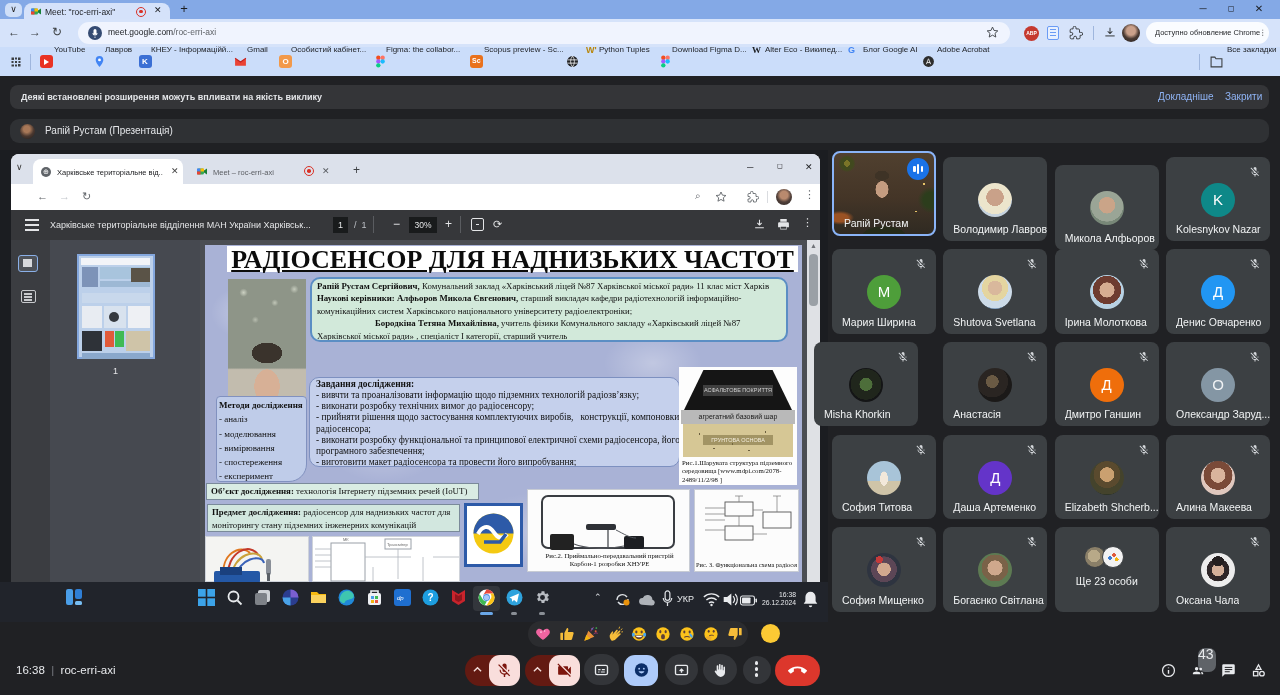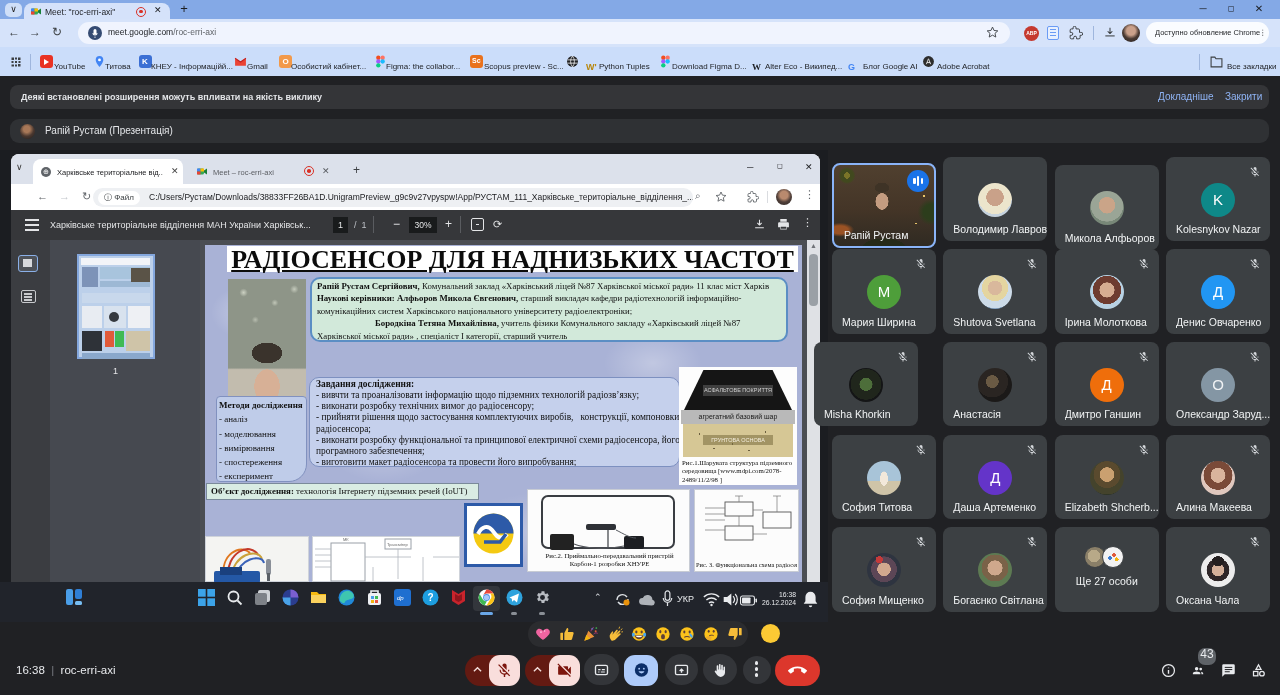--- a/index.html
+++ b/index.html
@@ -9,21 +9,21 @@
 #cornerbtn{left:5px;top:3px;width:17px;height:14px;border-radius:5px;background:#cfdff8;color:#222;font-size:9px;text-align:center;line-height:13px}
 #atab{left:24px;top:3px;width:146px;height:16px;background:#d5e2fa;border-radius:8px 8px 0 0}
 #atab .ttl{position:absolute;left:21px;top:3.5px;font-size:8.5px;color:#1d1f23;white-space:nowrap}
 #plus{left:176px;top:1px;width:16px;height:16px;color:#1c1e21;font-size:13px;text-align:center;line-height:16px}
 .winctl{top:0px;width:10px;height:17px;color:#191b1e;font-size:10px;line-height:17px;text-align:center}
 #toolbar{left:0;top:19px;width:1280px;height:28px;background:#d6e3fa}
 .navic{top:25px;color:#3c4043;font-size:12px}
 #urlpill{left:78px;top:22px;width:932px;height:22px;border-radius:11px;background:#f0f4fe}
 #updatepill{left:1146px;top:22px;width:123px;height:22px;border-radius:11px;background:#fafcff;font-size:7.5px;color:#1f2125;line-height:22px;padding-left:9px}
 #bookmarks{left:0;top:47px;width:1280px;height:29px;background:#cbddfa}
-.bm{position:absolute;top:62px;font-size:8px;color:#1d1f23;white-space:nowrap}
+.bm{position:absolute;top:45px;font-size:8px;color:#1d1f23;white-space:nowrap}
 .bmic{position:absolute;top:55px;width:13px;height:13px;border-radius:3px}
 
 #notif{left:10px;top:84.5px;width:1259px;height:24px;background:#343538;border-radius:8px;color:#e3e5e8;font-size:9px;font-weight:bold;line-height:24px}
 #notif a{color:#8fb4f5;text-decoration:none;font-weight:normal;font-size:10px}
 
 #presbar{left:10px;top:119px;width:1259px;height:24px;background:#2f3134;border-radius:9px}
 #presav{left:20px;top:123.5px;width:15px;height:15px;border-radius:50%;background:radial-gradient(circle at 45% 35%,#a87858 0 25%,#4a3830 55%,#201c1a 100%)}
 #presname{left:45px;top:125px;font-size:10px;color:#e3e5e8}
 
 #desktop{left:0;top:150px;width:828px;height:472px;background:#1b1d21}
@@ -112,21 +112,21 @@
 <div class="abs" style="left:30px;top:54px;width:1px;height:16px;background:#9fb6dd"></div>
 <div id="bmwrap">
   <span class="bmic" style="left:40px;background:#e93223">
         <span class="abs" style="left:4px;top:3.5px;width:0;height:0;border-left:5px solid #fff;border-top:3px solid transparent;border-bottom:3px solid transparent"></span>
       </span>
       <span class="bm" style="left:54px">YouTube</span>
   <svg class="bmic" style="left:93px" viewBox="0 0 24 24">
         <path d="M12 2a7 7 0 0 1 7 7c0 5-7 13-7 13S5 14 5 9a7 7 0 0 1 7-7z" fill="#4285f4"></path>
         <circle cx="12" cy="9" r="2.6" fill="#fff"></circle>
       </svg>
-      <span class="bm" style="left:105px">Титова</span>
+      <span class="bm" style="left:105px">Лавров</span>
   <span class="bmic" style="left:139px;background:#3b6fd4">
         <span class="abs" style="left:3px;top:2px;color:#fff;font-size:8px;font-weight:bold">K</span>
       </span>
       <span class="bm" style="left:151px">КНЕУ - Інформаційй...</span>
   <svg class="bmic" style="left:234px" viewBox="0 0 24 24">
         <path d="M2 6l10 7L22 6v14H2z" fill="#ea4335"></path>
         <path d="M2 6l10 7L22 6" fill="none" stroke="#c5221f" stroke-width="2"></path>
       </svg>
       <span class="bm" style="left:247px">Gmail</span>
   <span class="bmic" style="left:279px;background:#f2994a">
@@ -209,24 +209,20 @@
     </div>
     <div class="abs" style="left:342px;top:9px;font-size:12px;color:#3c4043">+</div>
     <div class="abs" style="left:736px;top:8px;width:10px;height:12px;color:#202124;font-size:9px">─</div>
     <div class="abs" style="left:766px;top:8px;width:10px;height:12px;color:#202124;font-size:7px">◻</div>
     <div class="abs" style="left:794px;top:8px;width:10px;height:12px;color:#202124;font-size:9px">✕</div>
 
     <div class="abs" id="itoolbar"></div>
     <div class="abs" style="left:26px;top:36px;font-size:11px;color:#5f6368">←</div>
     <div class="abs" style="left:48px;top:36px;font-size:11px;color:#c2c6cb">→</div>
     <div class="abs" style="left:71px;top:36px;font-size:11px;color:#5f6368">↻</div>
-    <div class="abs" id="ipill">
-      <span class="abs" style="left:5px;top:2.5px;background:#fff;border-radius:8px;padding:0 6px;font-size:8px;line-height:14px;color:#3c4043">ⓘ Файл</span>
-      <span class="abs" style="left:56px;top:4px;font-size:8.5px;color:#202124;white-space:nowrap">C:/Users/Рустам/Downloads/38833FF26BA1D.UnigramPreview_g9c9v27vpyspw!App/РУСТАМ_111_Харківське_територіальне_відділення_...</span>
-    </div>
     <div class="abs" style="left:684px;top:36px;font-size:10px;color:#5f6368">⌕</div>
     <svg class="abs" style="left:704px;top:37px" width="12" height="12" viewBox="0 0 24 24">
           <path d="M12 2l2.9 6.3 6.9.7-5.2 4.6 1.5 6.8L12 16.9 5.9 20.4l1.5-6.8L2.2 9l6.9-.7z" fill="none" stroke="#5f6368" stroke-width="1.8"></path>
         </svg>
     <svg class="abs" style="left:736px;top:37px" width="12" height="12" viewBox="0 0 24 24">
           <path d="M20 11h-2V7a2 2 0 0 0-2-2h-4V3a2.5 2.5 0 0 0-5 0v2H4a2 2 0 0 0-2 2v4h2a2.5 2.5 0 0 1 0 5H2v4a2 2 0 0 0 2 2h4v-2a2.5 2.5 0 0 1 5 0v2h4a2 2 0 0 0 2-2v-4h2a2.5 2.5 0 0 0 0-5z" fill="none" stroke="#5f6368" stroke-width="1.7"></path>
         </svg>
     <div class="abs" style="left:756px;top:37px;width:1px;height:12px;background:#dadce0"></div>
     <div class="abs" style="left:765px;top:35px;width:16px;height:16px;border-radius:50%;background:radial-gradient(circle at 50% 38%,#b98a6e 0 30%,#51403a 55%,#2a2422 100%)"></div>
     <div class="abs" style="left:793px;top:34px;color:#5f6368;font-size:11px">⋮</div>
@@ -320,20 +316,21 @@
             radial-gradient(circle 1.5px at 60% 80%,#6b5f3f 0 50%,rgba(0,0,0,0) 51%),
             radial-gradient(circle 1.5px at 28% 75%,#6b5f3f 0 50%,rgba(0,0,0,0) 51%),#d6c795"></div>
           <div class="abs" style="left:24px;top:68px;width:70px;height:10px;background:rgba(120,105,60,.55);color:#f4eedd;font-size:5.5px;text-align:center;line-height:10px">ГРУНТОВА ОСНОВА</div>
           <div class="abs" style="left:3px;top:92px;width:112px;font-family:'Liberation Serif',serif;font-size:6.8px;line-height:8.4px;color:#111">Рис.1.Шарувата структура підземного середовища [www.mdpi.com/2078-2489/11/2/98 ]</div>
         </div>
 
         <div class="abs" style="left:11px;top:151px;width:91px;height:86px;background:#bfcce9;border:1.5px solid #8191bf;border-radius:4px 4px 18px 4px;font-family:'Liberation Serif',serif;font-size:9px;color:#101010;padding:1px 2px;line-height:14.3px;white-space:nowrap"><b>Методи дослідження</b><br>- аналіз<br>- моделювання<br>- вимірювання<br>- спостереження<br>- експеримент</div>
 
         <div class="abs" style="left:1px;top:238px;width:273px;height:17px;background:#d9ece3;border:1px solid #7a8a9a;font-family:'Liberation Serif',serif;font-size:8.9px;line-height:15px;color:#101010;padding:0 4px;white-space:nowrap;overflow:hidden"><b>Об’єкт дослідження:</b> технологія Інтернету підземних речей (ІоUT)</div>
 
+        <div class="abs" style="left:2px;top:259px;width:253px;height:28px;background:#d2e7df;border:1px solid #7a8a9a;font-family:'Liberation Serif',serif;font-size:8.8px;line-height:12.6px;color:#101010;padding:1px 4px;white-space:nowrap;overflow:hidden"><b>Предмет дослідження:</b> радіосенсор для наднизьких частот для<br>моніторингу стану підземних інженерних комунікацій</div>
 
         <div class="abs" style="left:0px;top:291px;width:104px;height:46px;background:#f4f4f2;border:1px solid #cfd3da">
           <svg class="abs" style="left:0;top:0" width="104" height="46" viewBox="0 0 104 46">
             <path d="M18 40 C 14 18, 34 6, 44 16" stroke="#e07820" stroke-width="2" fill="none"></path>
             <path d="M22 40 C 20 16, 44 4, 52 18" stroke="#c43a2a" stroke-width="2" fill="none"></path>
             <path d="M26 40 C 26 18, 52 10, 56 22" stroke="#caa23a" stroke-width="2" fill="none"></path>
             <path d="M30 40 C 32 22, 56 16, 58 26" stroke="#3a62b8" stroke-width="2" fill="none"></path>
             <rect x="8" y="34" width="46" height="12" rx="2" fill="#2458a6"></rect>
             <rect x="14" y="30" width="22" height="8" fill="#1a407e"></rect>
             <rect x="60" y="22" width="5" height="16" rx="2" fill="#8a8f98"></rect>
@@ -515,21 +512,21 @@
           <path d="M15 11.2V5a3 3 0 0 0-6 0v.2l6 6zM18.8 11h-1.6c0 .6-.1 1.1-.3 1.6l1.25 1.25c.4-.86.65-1.83.65-2.85zM4.27 3 3 4.27l6 6V11a3 3 0 0 0 3.7 2.9l1.7 1.7c-.73.35-1.54.55-2.4.55A5.2 5.2 0 0 1 6.7 11H5.1a7 7 0 0 0 5.9 6.9V21h2v-3.1c.9-.13 1.8-.45 2.5-.9l3.23 3.23L20 19 4.27 3z"></path>
         </g>
 <g id="camoff">
           <path d="M21 6.5l-4 4V7a1 1 0 0 0-1-1H9.82L21 17.18V6.5zM3.27 2 2 3.27 4.73 6H4a1 1 0 0 0-1 1v10a1 1 0 0 0 1 1h12c.21 0 .39-.08.55-.18L19.73 21 21 19.73 3.27 2z"></path>
         </g>
 </defs>
     </svg>
 
 <div id="tiles">
 
-  <div class="tile" style="left:832px;top:163px;border:2.5px solid #8ab4f8;background:
+  <div class="tile" style="left:832px;top:151px;border:2.5px solid #8ab4f8;background:
     radial-gradient(circle 11px at 13% 13%,#7a7428 0 28%,#41491e 29% 58%,rgba(65,73,30,0) 78%),
     radial-gradient(circle 17px at 97% 58%,#2c3d1c 0 45%,rgba(44,61,28,0) 78%),
     radial-gradient(circle 1.5px at 90% 38%,#e8c468 0 60%,rgba(232,196,104,0) 61%),
     radial-gradient(circle 1.5px at 82% 72%,#e8c468 0 60%,rgba(232,196,104,0) 61%),
     radial-gradient(ellipse 12px 8px at 48% 28%,#3e3326 0 60%,rgba(62,51,38,0) 61%),
     radial-gradient(ellipse 11px 14px at 48% 45%,#c49c80 0 58%,rgba(196,156,128,0) 60%),
     radial-gradient(ellipse 20px 10px at 6% 80%,#9a5224 0 40%,rgba(154,82,36,0) 70%),
     radial-gradient(ellipse 40px 18px at 50% 103%,#262b19 0 55%,rgba(38,43,25,0) 56%),
     linear-gradient(180deg,#50402f 0%,#443527 55%,#2f2a22 100%)">
     <div class="abs" style="right:5px;top:5px;width:22px;height:22px;border-radius:50%;background:#1a73e8">
@@ -666,21 +663,21 @@
     <svg class="mute" viewBox="0 0 24 24" fill="#d5d8dc">
           <use href="#micoff"></use>
         </svg>
     <div class="avat" style="background:radial-gradient(circle at 50% 44%,#cfa88c 0 29%,#7a6248 30% 52%,#5d7a52 53%)"></div>
     <div class="tname">Богаєнко Світлана</div>
   </div>
 
   <div class="tile" style="left:1054.7px;top:527.1px">
     <div class="abs" style="left:29px;top:19px;width:22px;height:22px;border-radius:50%;background:radial-gradient(circle at 45% 45%,#b8a988 0 40%,#8a7f68 41% 70%,#6e6352 71%);border:1px solid #3c4043"></div>
     <div class="abs" style="left:47px;top:19px;width:22px;height:22px;border-radius:50%;background:radial-gradient(circle 4px at 55% 40%,#e05a3a 0 50%,rgba(224,90,58,0) 51%),radial-gradient(circle 4px at 35% 55%,#3a7ad0 0 50%,rgba(58,122,208,0) 51%),radial-gradient(circle 4px at 68% 62%,#f2b410 0 50%,rgba(242,180,16,0) 51%),#f2f2f2;border:1px solid #3c4043"></div>
-    <div class="tnamec" style="top:48px">Ще 27 особи</div>
+    <div class="tnamec" style="top:48px">Ще 23 особи</div>
   </div>
 
   <div class="tile" style="left:1166px;top:527.1px">
     <svg class="mute" viewBox="0 0 24 24" fill="#d5d8dc">
           <use href="#micoff"></use>
         </svg>
     <div class="avat" style="background:radial-gradient(ellipse 10px 8px at 50% 24%,#241f20 0 60%,rgba(36,31,32,0) 61%),radial-gradient(circle at 50% 50%,#d4b09a 0 26%,#2e2628 27% 47%,#ececec 48%)"></div>
     <div class="tname">Оксана Чала</div>
   </div>
 </div>
@@ -794,21 +791,21 @@
   <svg class="abs" style="left:788px;top:663.5px" width="19" height="13" viewBox="0 0 24 14">
         <path d="M12 2C7.46 2 3.34 3.78.29 6.67c-.18.18-.29.43-.29.71 0 .28.11.53.29.7l2.48 2.48c.18.18.43.29.71.29.27 0 .52-.1.7-.28.79-.73 1.68-1.36 2.66-1.85.33-.16.56-.51.56-.9v-3.1C8.85 4.25 10.4 4 12 4s3.15.25 4.6.72v3.1c0 .39.23.74.56.9.98.49 1.87 1.12 2.66 1.85.18.18.43.28.7.28.28 0 .53-.11.71-.29l2.48-2.48c.18-.17.29-.42.29-.7 0-.28-.11-.53-.29-.71C20.66 3.78 16.54 2 12 2z" fill="#fff"></path>
       </svg>
 </div>
 
 <div id="brights">
   <svg class="ricon" style="left:1161px;top:663px" viewBox="0 0 24 24" fill="none" stroke="#e8eaed" stroke-width="2">
         <circle cx="12" cy="12" r="9.5"></circle>
         <path d="M12 7.2v1M12 11v6" stroke-width="2.2"></path>
       </svg>
-  <div class="abs" style="left:1198px;top:648px;width:18px;height:17px;border-radius:7px;background:#5f6368;color:#e8eaed;font-size:12px;text-align:center;line-height:13px">43</div>
+  <div class="abs" style="left:1198px;top:648px;width:18px;height:24px;border-radius:7px;background:#5f6368;color:#e8eaed;font-size:14px;line-height:13px">43</div>
   <svg class="ricon" style="left:1191px;top:663px" viewBox="0 0 24 24" fill="#e8eaed">
         <path d="M9 6.5a2.8 2.8 0 1 1 0 5.6 2.8 2.8 0 0 1 0-5.6zm6.5 1a2.2 2.2 0 1 1 0 4.4 2.2 2.2 0 0 1 0-4.4zM9 13.5c2.5 0 6 1.2 6 3v1.5H3V16.5c0-1.8 3.5-3 6-3zm6.8.3c1.8.4 3.7 1.3 3.7 2.7v1.5h-2.8V16.5c0-1-.35-1.9-.9-2.7z"></path>
       </svg>
   <svg class="ricon" style="left:1221px;top:663px" viewBox="0 0 24 24">
         <path d="M20 2H4a2 2 0 0 0-2 2v18l4-4h14a2 2 0 0 0 2-2V4a2 2 0 0 0-2-2z" fill="#e8eaed"></path>
         <path d="M6 7h12M6 10.5h12M6 14h8" stroke="#202124" stroke-width="1.6"></path>
       </svg>
   <svg class="ricon" style="left:1251px;top:663px" viewBox="0 0 24 24" fill="none" stroke="#e8eaed" stroke-width="2">
         <path d="M12 3l4 7H8z"></path>
         <rect x="4" y="13.5" width="7" height="7"></rect>

